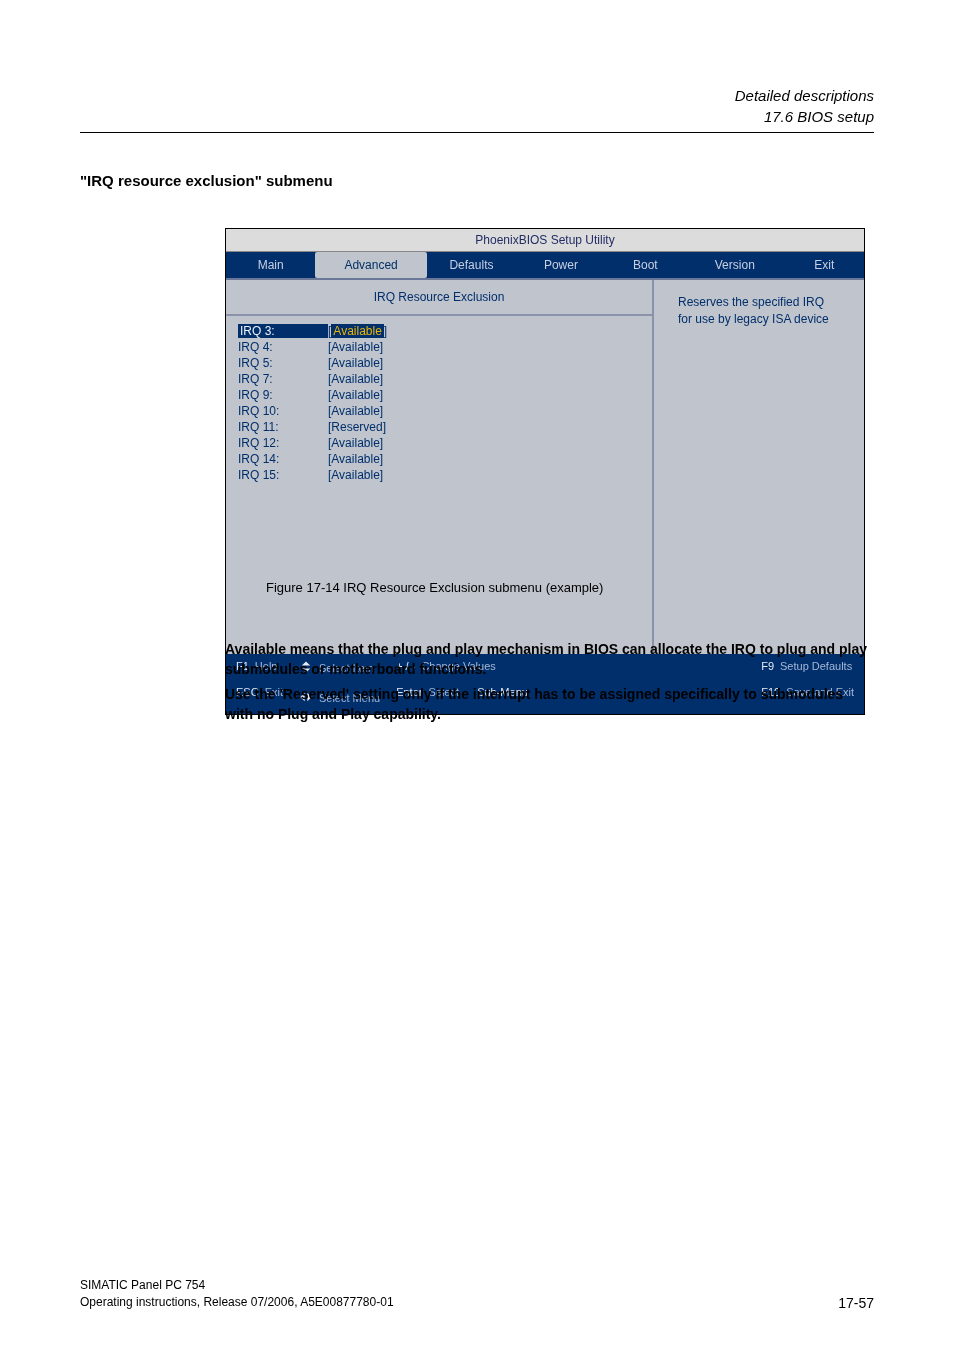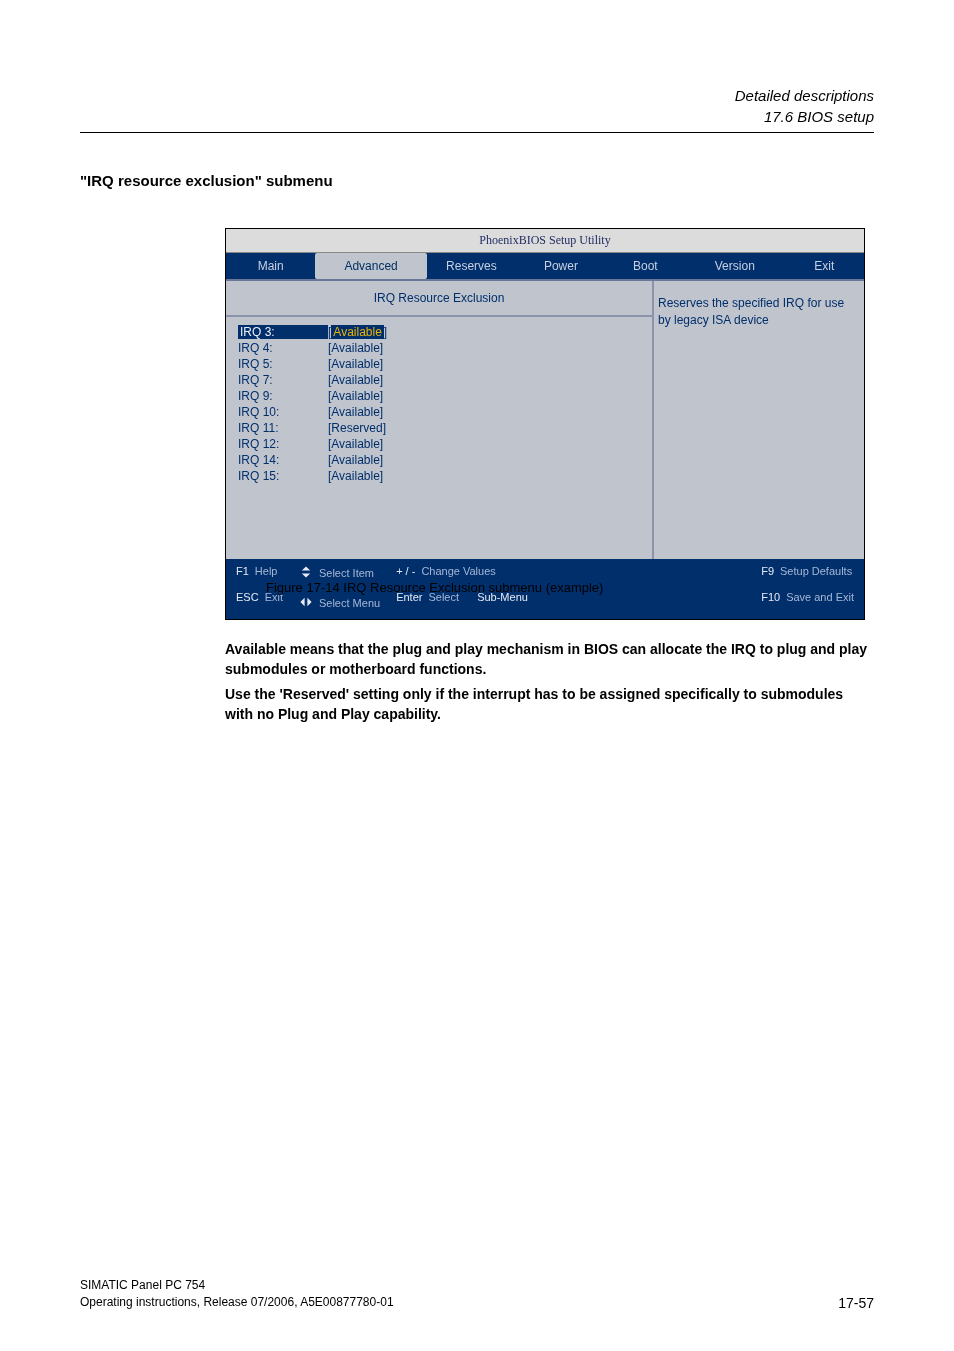--- a/index.html
+++ b/index.html
@@ -47,21 +47,20 @@
     color: #fff;
     font-family: Arial, sans-serif;
   }
   .bios-top-title {
     background: #dcdcdc;
     color: #222d63;
     text-align: center;
     font-size: 12px;
     padding: 4px 0;
     border-bottom: 1px solid #888;
-    font-family: Liberation Serif, serif;
   }
   .bios-tabs {
     display: flex;
     background: #002f6c;
     font-size: 12px;
   }
   .bios-tabs div {
     padding: 6px 0;
     text-align: center;
     color: #c7cfe2;
@@ -76,21 +75,21 @@
   .bios-tabs .tab-sec { width: 90px; }
   .bios-tabs .tab-pow { width: 90px; }
   .bios-tabs .tab-boot { width: 80px; }
   .bios-tabs .tab-ver { width: 100px; }
   .bios-tabs .tab-exit { width: 80px; }
   .bios-body {
     display: flex;
     background: #c0c4cc;
     color: #002f6c;
     font-size: 12px;
-    height: 280px;
+    height: 376px;
     border-top: 2px solid #6a7798;
   }
   .bios-left {
     flex: 1;
     border-right: 2px solid #8a93ab;
     display: flex;
     flex-direction: column;
   }
   .bios-left-header {
     padding: 10px;
@@ -112,21 +111,21 @@
     display: flex;
     flex-direction: column;
   }
   .bios-right-header {
     padding: 10px;
     border-bottom: 2px solid #8a93ab;
     background: #c0c4cc;
     text-align: center;
   }
   .bios-help {
-    padding: 14px 4px;
+    padding: 14px 24px;
     flex: 1;
     line-height: 1.4;
   }
   .bios-footer {
     background: #002f6c;
     color: #a5b7d6;
     display: flex;
     font-size: 11px;
     padding: 6px 10px 8px 10px;
     gap: 16px;
@@ -184,21 +183,21 @@
 </div>
 <hr class="hr-top">
 
 <div class="section-title">"IRQ resource exclusion" submenu</div>
 
 <div class="bios-box">
   <div class="bios-top-title">PhoenixBIOS Setup Utility</div>
   <div class="bios-tabs">
     <div class="tab-main">Main</div>
     <div class="tab-adv">Advanced</div>
-    <div class="tab-sec">Reserves</div>
+    <div class="tab-sec">Defaults</div>
     <div class="tab-pow">Power</div>
     <div class="tab-boot">Boot</div>
     <div class="tab-ver">Version</div>
     <div class="tab-exit">Exit</div>
   </div>
   <div class="bios-body">
     <div class="bios-left">
       <div class="bios-left-header">IRQ Resource Exclusion</div>
       <div class="bios-list" id="bios-list">
           <div class="bios-row selected">

